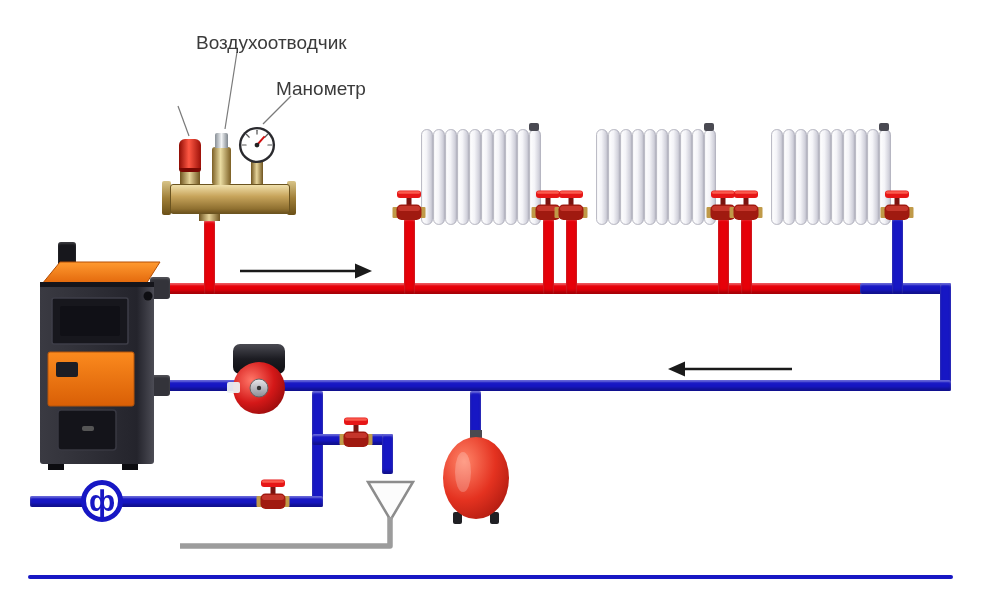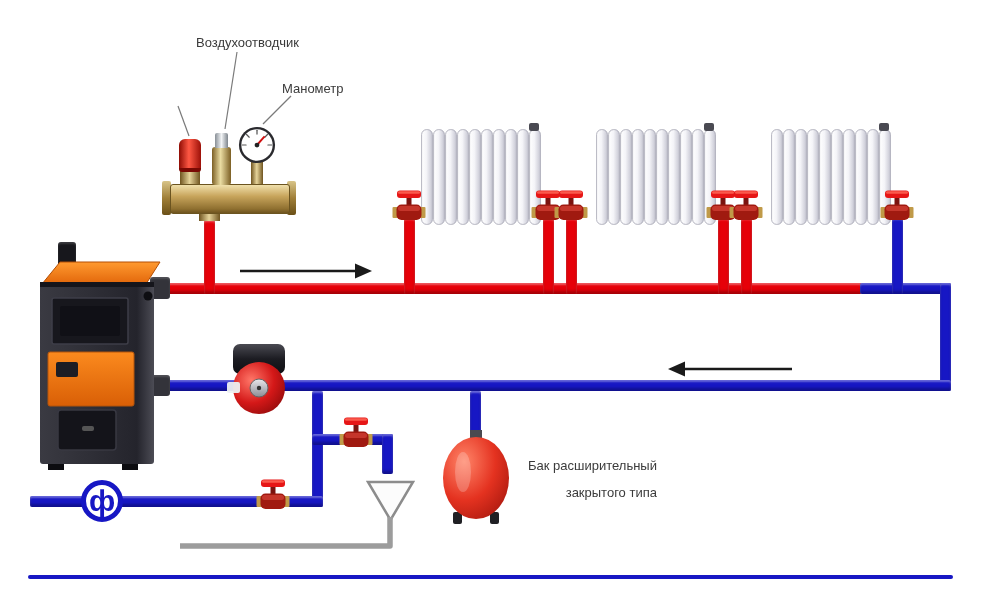--- a/index.html
+++ b/index.html
@@ -8,21 +8,21 @@
   }
   html,body{margin:0;padding:0;background:#ffffff;}
   .canvas{position:relative;width:986px;height:596px;background:#ffffff;overflow:hidden;
           font-family:"Liberation Sans", sans-serif;}
   .abs{position:absolute;}
   .pipe{position:absolute;border-radius:2px;
         box-shadow:inset 0 2px 2px rgba(255,255,255,.35), inset 0 -3px 3px rgba(0,0,0,.28);}
   .pipe.red{background:var(--supply);}
   .pipe.blue{background:var(--return);}
   .stub{position:absolute;background:#33333a;border-radius:3px;box-shadow:inset 0 2px 2px rgba(255,255,255,.15);}
-  .lbl{position:absolute;color:var(--text);font-size:13px;line-height:25px;white-space:nowrap;text-align:right;}
+  .lbl{position:absolute;color:var(--text);font-size:19px;line-height:25px;white-space:nowrap;}
   .brass-h{background:linear-gradient(90deg,#6f541f,#e6d49a 48%,#6f541f);}
   .brass-body{background:linear-gradient(180deg,#f0e0ac,#c8a55c 40%,#8f7030 85%,#6f541f);
               border:1px solid #6b5420;border-radius:3px;}
   .brass-cap{background:linear-gradient(180deg,#d8c488,#a07f38 50%,#6b5018);border-radius:2px;}
   .silver-cap{background:linear-gradient(90deg,#888f96,#f2f4f6 50%,#7e858c);border-radius:2px 2px 0 0;}
   .red-cap{background:linear-gradient(90deg,#8f0c04,#ff5844 45%,#9c1008);
            border-radius:6px 6px 3px 3px;border-bottom:4px solid #7a0a04;}
   .av-body{background:linear-gradient(90deg,#7c5f24,#eadca2 45%,#7c5f24);border-radius:3px;}
   .bracket{position:absolute;width:10px;height:8px;background:#4a4a52;border-radius:2px;}
   .filter-ring{position:absolute;width:32px;height:32px;border:5px solid var(--return);border-radius:50%;
@@ -240,20 +240,16 @@
       <line x1="792" y1="369" x2="683" y2="369" style="stroke:var(--arrow)" stroke-width="2.4"></line>
       <polygon points="668,369 685,361.5 685,376.5" style="fill:var(--arrow)"></polygon>
     </g>
     <polygon points="368,482 413,482 390.5,520" fill="#fcfcfc" stroke="#8c8c8c" stroke-width="2.5"></polygon>
     <path d="M 390 517 L 390 546 L 180 546" fill="none" style="stroke:var(--drain)" stroke-width="5.5" stroke-linejoin="round"></path>
   </svg>
 
   <div class="lbl" style="left:196px;top:30px">Воздухоотводчик</div>
 
 
-  <div class="lbl" style="left:282px;top:76px">Манометр</div>
-
-  <div class="lbl" style="left:528px;top:452px;line-height:27px">
-    <div>Бак расширительный</div>
-    <div>закрытого типа</div>
-  </div>
+  <div class="lbl" style="left:276px;top:76px">Манометр</div>
+
 
 </div>
 
 </body></html>

